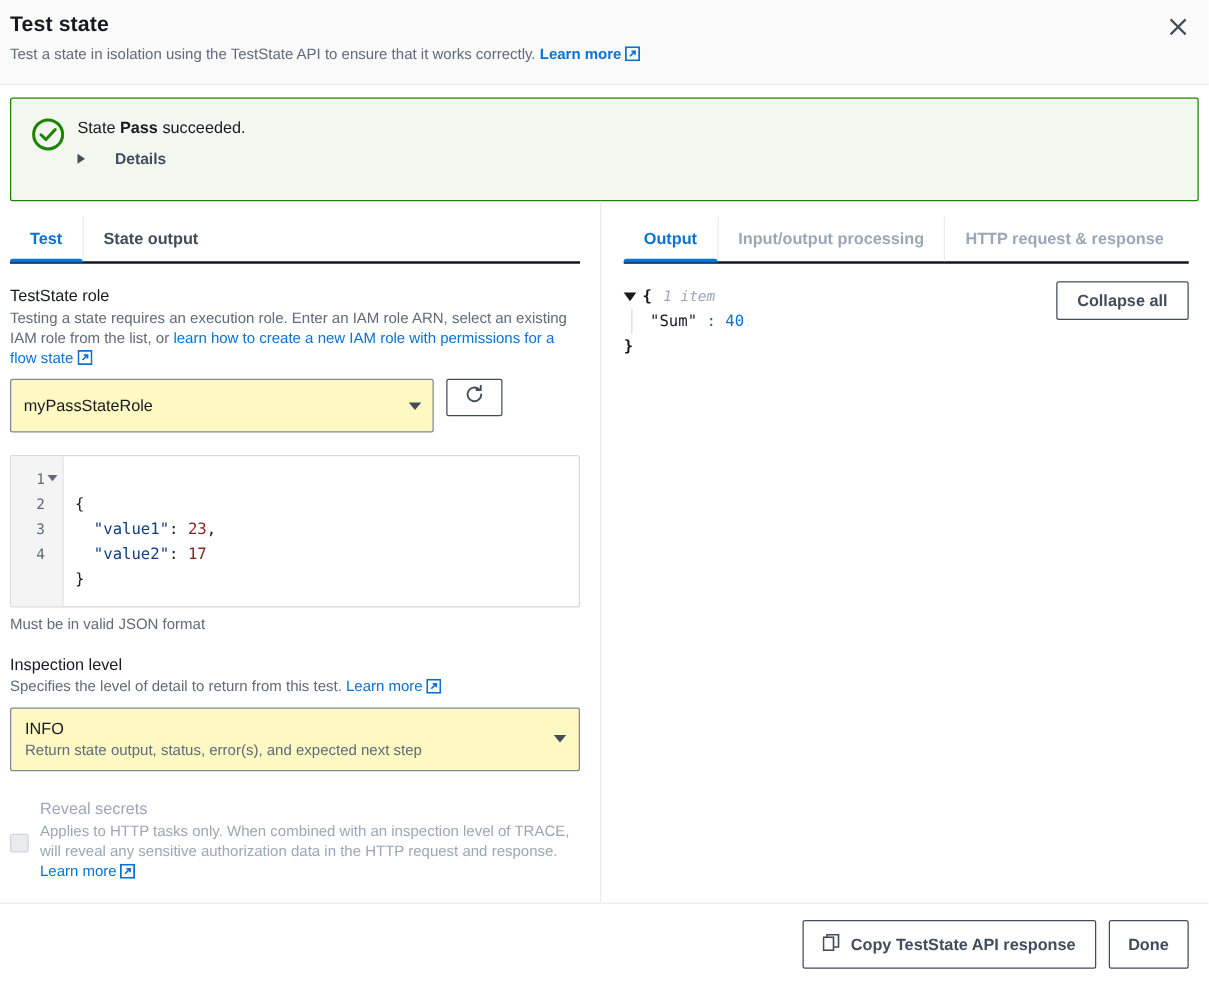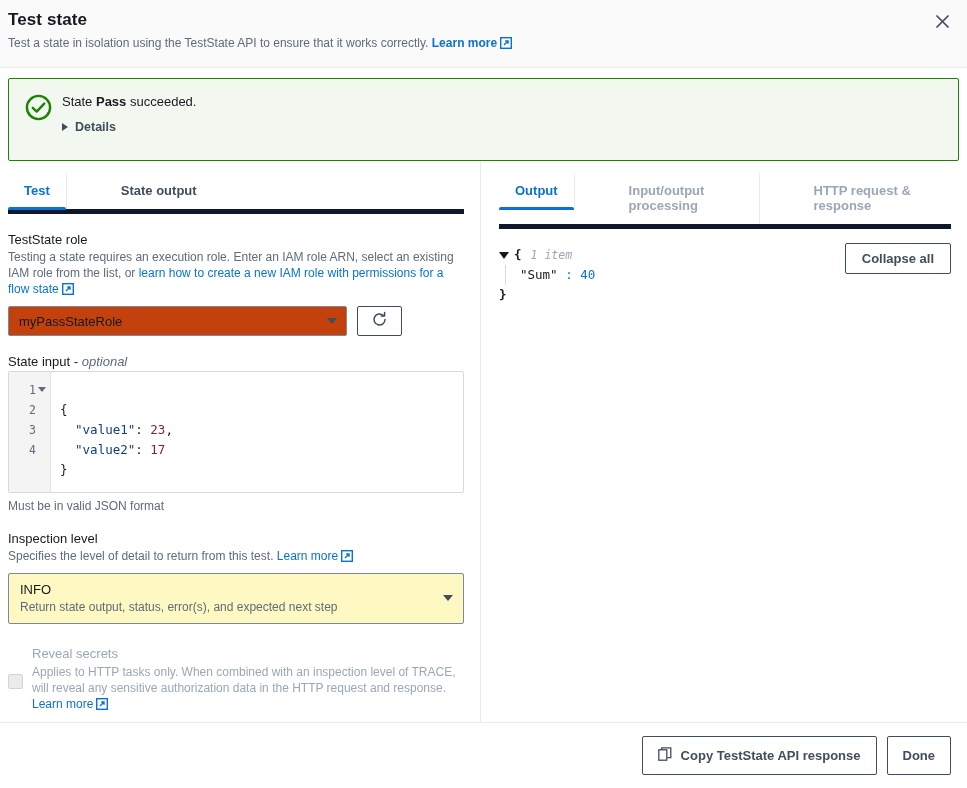--- a/index.html
+++ b/index.html
@@ -56,21 +56,21 @@
     background: #f2f8f0;
     border-radius: 2px;
     padding: 14px 14px 14px 16px;
     min-height: 83px;
   }
   .alert-icon { flex: 0 0 auto; margin-top: 1px; }
   .alert-body { padding-top: 1px; }
   .alert-title { font-size: 13px; color: #16191f; }
   .alert-title b { font-weight: bold; }
   .alert-details {
-    margin-top: 11px; display: flex; align-items: center; gap: 7px;
+    margin-top: 11px; display: flex; align-items: center; gap: 24px;
     cursor: pointer; font-size: 12.5px; font-weight: bold; color: #414d5c;
   }
   .tri-right {
     width: 0; height: 0;
     border-left: 6px solid #414d5c;
     border-top: 4.5px solid transparent;
     border-bottom: 4.5px solid transparent;
   }
 
   
@@ -82,24 +82,23 @@
     padding: 0 16px 0 8px;
     border-right: 1px solid #e9ebed;
     overflow: hidden;
   }
   .pane-right {
     flex: 1 1 auto; padding: 0 16px 0 18px; overflow: hidden;
   }
 
   
   .tabs {
-    display: flex; align-items: flex-start;
-    border-bottom: 5px solid #0f172a;
+    display: flex; align-items: center;
+    border-bottom: 2px solid #0f172a;
     margin-top: 12px;
-    gap: 38px;
   }
   .tab {
     padding: 10px 16px 11px 16px;
     font-size: 13px; font-weight: bold; color: #414d5c;
     cursor: pointer; position: relative;
     border-right: 1px solid #e9ebed;
   }
   .tab:last-child { border-right: none; }
   .tab.active { color: #0972d3; }
   .tab.active::after {
@@ -109,22 +108,22 @@
   .tab.disabled { color: #9ba7b6; cursor: default; }
 
   
   .field { margin-top: 18px; }
   .field-label { font-size: 13px; color: #16191f; margin-bottom: 2px; }
   .field-label .opt { font-style: italic; color: #5f6b7a; font-weight: normal; }
   .field-desc { font-size: 12px; color: #5f6b7a; line-height: 16px; margin-bottom: 7px; }
 
   .row { display: flex; align-items: stretch; gap: 10px; }
   .select {
-    flex: 0 0 339px; height: 30px;
-    border: 1px solid #7d8998; border-radius: 2px; background: #c2410c;
+    flex: 0 0 339px; height: 43px;
+    border: 1px solid #7d8998; border-radius: 2px; background: #fef9c3;
     display: flex; align-items: center; justify-content: space-between;
     padding: 0 9px 0 10px; font-size: 13px; color: #16191f; cursor: pointer;
   }
   .caret {
     width: 0; height: 0;
     border-top: 6px solid #414d5c;
     border-left: 5px solid transparent;
     border-right: 5px solid transparent;
   }
   .icon-btn {
@@ -296,23 +295,20 @@
               <svg width="17" height="17" viewBox="0 0 17 17">
                 <path d="M14 8.5 A5.5 5.5 0 1 1 12.2 4.4" fill="none" stroke="#414d5c" stroke-width="1.5" stroke-linecap="round"></path>
                 <path d="M13.6 1.6 L13.6 5.0 L10.2 5.0" fill="none" stroke="#414d5c" stroke-width="1.5" stroke-linecap="round" stroke-linejoin="round"></path>
               </svg>
             </span>
           </div>
         </div>
       </div>
 
       <div class="field">
-        <div class="field-label">
-          <span>State input - </span><span class="opt">optional</span>
-        </div>
         <div class="editor">
           <div class="gutter">
             <div class="ln"><span class="fold"></span><span>1</span></div>
             <div class="ln"><span>2</span></div>
             <div class="ln"><span>3</span></div>
             <div class="ln"><span>4</span></div>
           </div>
           <div class="code">
 <div><span>{</span></div><div><span>  </span><span class="tok-key">"value1"</span><span>: </span><span class="tok-num">23</span><span>,</span></div><div><span>  </span><span class="tok-key">"value2"</span><span>: </span><span class="tok-num">17</span></div><div><span>}</span></div>
           </div>

